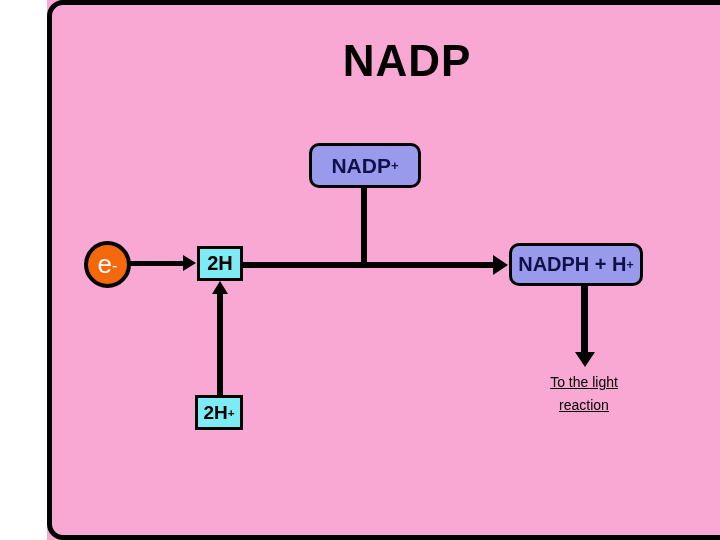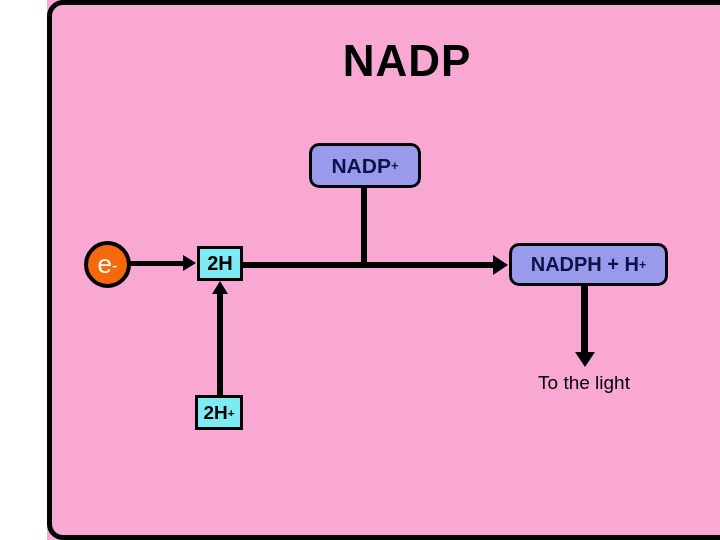--- a/index.html
+++ b/index.html
@@ -39,21 +39,21 @@
   .purple{
     background:#9a9aec;
     border-radius:10px;
     color:#10104a;
   }
   .cyan{
     background:#7debf3;
     color:#000;
   }
   .nadp-plus-box{left:262px;top:143px;width:112px;height:45px;font-size:21px;}
-  .nadph-box{left:462px;top:243px;width:159px;height:43px;font-size:20px;}
+  .nadph-box{left:462px;top:243px;width:134px;height:43px;font-size:20px;}
   .h2-box{left:150px;top:246px;width:46px;height:35px;font-size:20px;}
   .h2plus-box{left:148px;top:395px;width:48px;height:35px;font-size:19px;}
   .electron{
     position:absolute;
     left:37px;top:241px;width:47px;height:47px;
     background:#f5690c;
     border:4px solid #000;
     border-radius:50%;
     color:#fff;
     font-size:26px;
@@ -89,23 +89,24 @@
   .head-up{
     left:165px;top:281px;
     border-left:8px solid transparent;
     border-right:8px solid transparent;
     border-bottom:13px solid #000;
   }
   .note{
     position:absolute;
     left:447px;top:371px;width:180px;
     text-align:center;
-    font-size:19px;
+    font-size:14px;
     line-height:23px;
     color:#000;
+    text-decoration:underline;
   }
 </style>
 </head>
 <body>
 
 <div class="slide">
 
   <h1 class="title">NADP</h1>
 
   <div class="box purple nadp-plus-box">
@@ -134,20 +135,21 @@
   <div class="box purple nadph-box">
     <span>NADPH + H</span>
       <sup>+</sup>
   </div>
 
   <div class="line line-nadph-down"></div>
   <div class="head head-down"></div>
 
   <div class="note">
     <div>To the light</div>
+    <div>reaction</div>
   </div>
 
   <div class="line line-h2plus-up"></div>
   <div class="head head-up"></div>
 
   <div class="box cyan h2plus-box">
     <span>2H</span>
       <sup>+</sup>
   </div>
 

